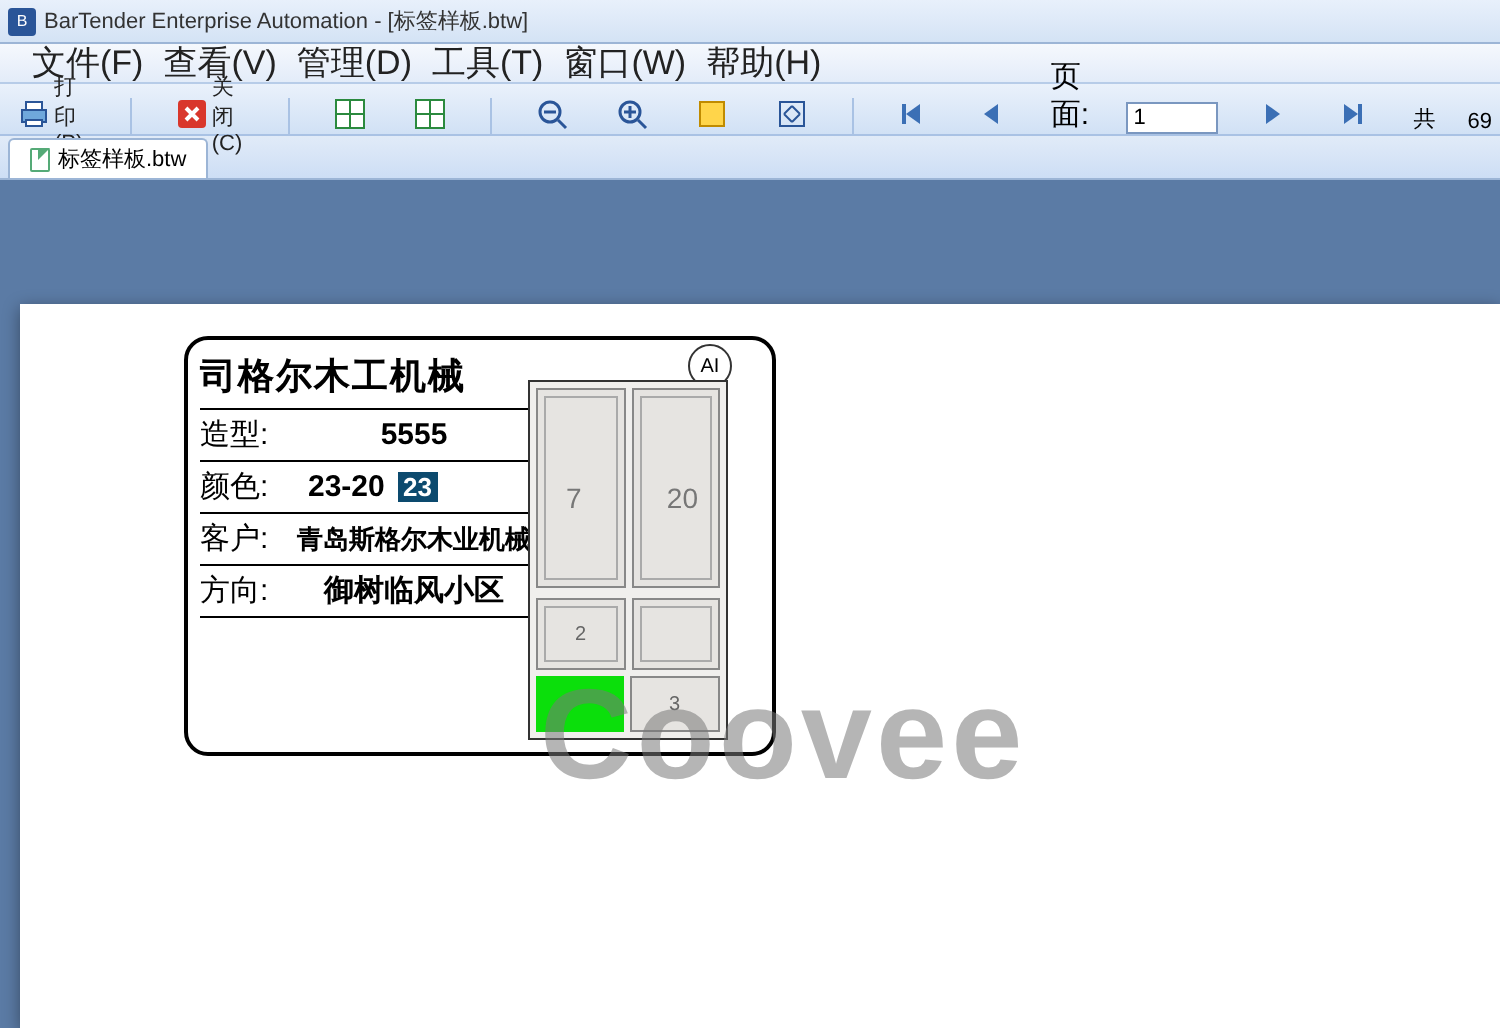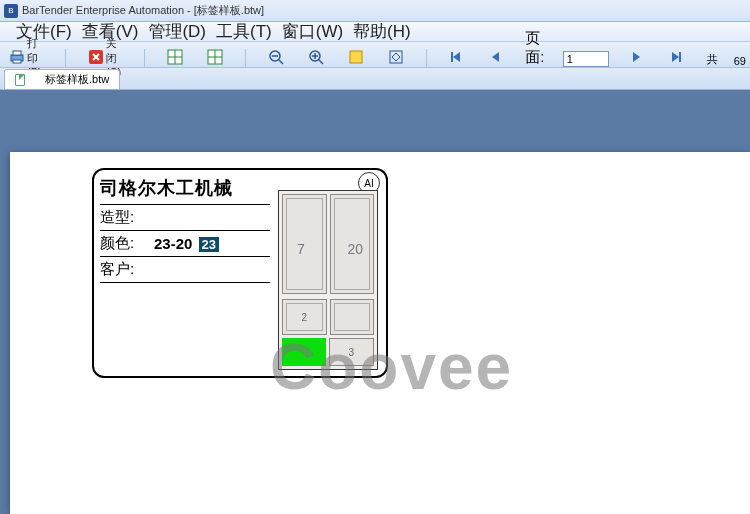--- a/index.html
+++ b/index.html
@@ -12,37 +12,37 @@
 .menubar span { margin-right: 10px; cursor: default; }
 
 .toolbar { height: 26px; background: linear-gradient(#eaf1fb,#d1e1f5); display: flex; align-items: flex-end; padding: 0 4px; border-bottom: 1px solid #a9c2e4; gap: 14px; }
 .tbtn { height: 20px; display: inline-flex; align-items: center; padding: 0 4px; font-size: 11px; color: #222; border: 1px solid transparent; border-radius: 2px; gap: 2px; }
 .ticon { width: 16px; height: 16px; display: inline-flex; align-items:center; justify-content:center; }
 .sep { width: 1px; height: 18px; background: #a9c2e4; margin: 0 3px; }
 
 .page-input { width: 46px; height: 16px; font-size: 11px; border: 1px solid #7a97c0; background: #fff; padding: 0 3px; }
 
 .tabstrip { height: 22px; background: linear-gradient(#e1ebf8,#cddef5); display: flex; align-items: flex-end; padding: 0 4px; border-bottom: 1px solid #9cb5d6; }
-.tab { background: #fff; border: 1px solid #9cb5d6; border-bottom: none; border-radius: 3px 3px 0 0; padding: 2px 10px; font-size: 11px; display:flex; align-items:center; gap:20px;}
+.tab { background: #fff; border: 1px solid #9cb5d6; border-bottom: none; border-radius: 3px 3px 0 0; padding: 2px 10px; font-size: 11px; display:flex; align-items:center; gap:4px;}
 .tab .doc-ic { width:10px; height:12px; background:#fff; border:1px solid #5a7; border-radius:1px; position:relative;}
 .tab .doc-ic:after{content:"";position:absolute;right:-1px;top:-1px;border:3px solid transparent;border-left-color:#5a7;border-top-color:#5a7;}
 
 .workspace { position: absolute; left: 0; right: 0; top: 90px; bottom: 0; background: #5b7ba5; }
 .paper { position: absolute; left: 10px; top: 62px; width: 740px; height: 362px; background: #fff; box-shadow: 0 2px 8px rgba(0,0,0,.4); }
 
 .label { position: absolute; left: 82px; top: 16px; width: 296px; height: 210px; border: 2px solid #000; border-radius: 12px; background: #fff; }
 .label-left { position:absolute; left:6px; top:4px; width:170px; }
 .lab-title { font-family: Liberation Serif, serif; font-size: 18px; font-weight: bold; padding: 2px 0 4px; border-bottom: 1.5px solid #000; letter-spacing:1px;}
 .lab-row { display:flex; border-bottom: 1.5px solid #000; height: 26px; align-items:center; font-family: KaiTi, STKaiti, serif; font-size: 15px; }
 .lab-row .k { width: 44px; font-weight:normal; }
 .lab-row .v { flex:1; text-align:center; font-weight:bold; }
 .lab-row.last { border-bottom:none; }
 .chip { background:#0c4a6e; color:#fff; padding:0 3px; font-size:13px; font-family: Arial; margin-left:2px;}
 
-.label-right { position:absolute; right:8px; top:6px; width:100px; height:196px; }
+.label-right { position:absolute; right:22px; top:6px; width:100px; height:196px; }
 .door { position:absolute; left:0; top:14px; width:100px; height:180px; border:1.5px solid #333; background:#f0efed; }
 .door .upper { position:absolute; left:3px; right:3px; top:3px; height:100px; display:flex; gap:3px;}
 .door .panel { flex:1; border:1px solid #888; background:#e6e4e1; position:relative;}
 .door .panel:after{content:"";position:absolute;left:3px;right:3px;top:3px;bottom:3px;border:1px solid #aaa;}
 .door .mid { position:absolute; left:3px; right:3px; top:108px; height:36px; display:flex; gap:3px;}
 .door .mid .panel{font-size:10px; color:#666; display:flex;align-items:center;justify-content:center;}
 .door .low { position:absolute; left:3px; right:3px; bottom:3px; height:28px; display:flex; gap:3px;}
 .door .low .g { flex:1; background:#0bdf0b; }
 .door .low .p3 { flex:1; border:1px solid #888; background:#e6e4e1; font-size:10px; color:#666; display:flex;align-items:center;justify-content:center;}
 .door .n7{position:absolute;left:18px;top:50px;font-size:14px;color:#777;}
@@ -187,27 +187,33 @@
   </div>
 </div>
 
 <div class="workspace">
   <div class="paper">
     <div class="label">
       <div class="label-left">
         <div class="lab-title">司格尔木工机械</div>
         <div class="lab-row">
             <span class="k">造型:</span>
+            <span class="v">5555</span>
           </div>
         <div class="lab-row">
             <span class="k">颜色:</span>
             <span class="v" style="text-align:left;padding-left:10px;"><span>23-20</span> <span class="chip">23</span></span>
           </div>
         <div class="lab-row">
             <span class="k">客户:</span>
+            <span class="v" style="font-size:13px;">青岛斯格尔木业机械</span>
+          </div>
+        <div class="lab-row">
+            <span class="k">方向:</span>
+            <span class="v">御树临风小区</span>
           </div>
       </div>
       <div class="label-right">
         <div class="ai-badge">AI</div>
         <div class="door">
           <div class="upper">
               <div class="panel"></div>
               <div class="panel"></div>
             </div>
           <span class="n7">7</span>

